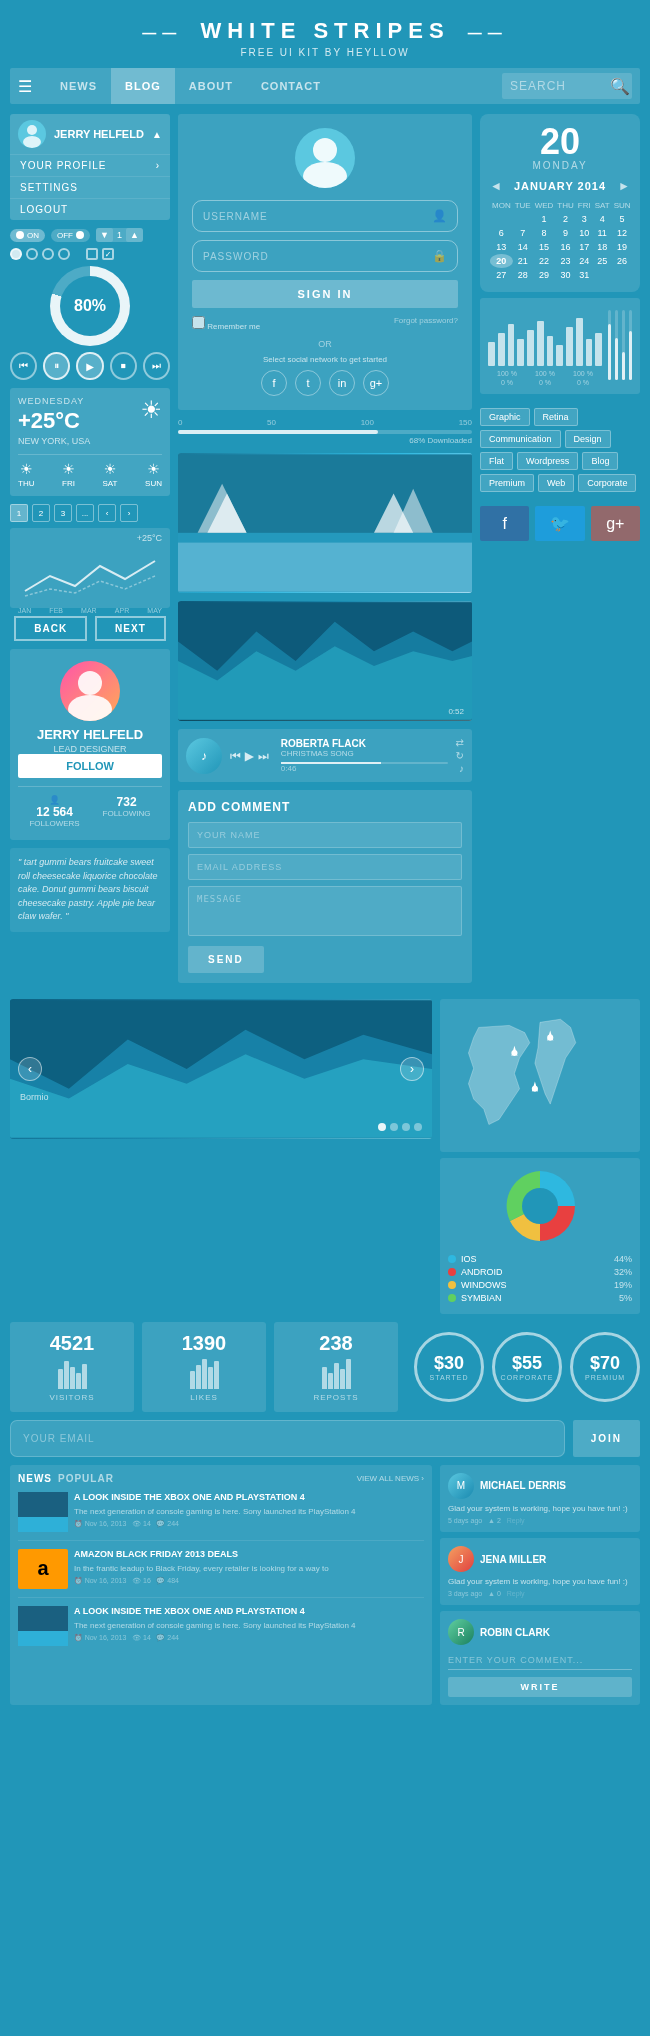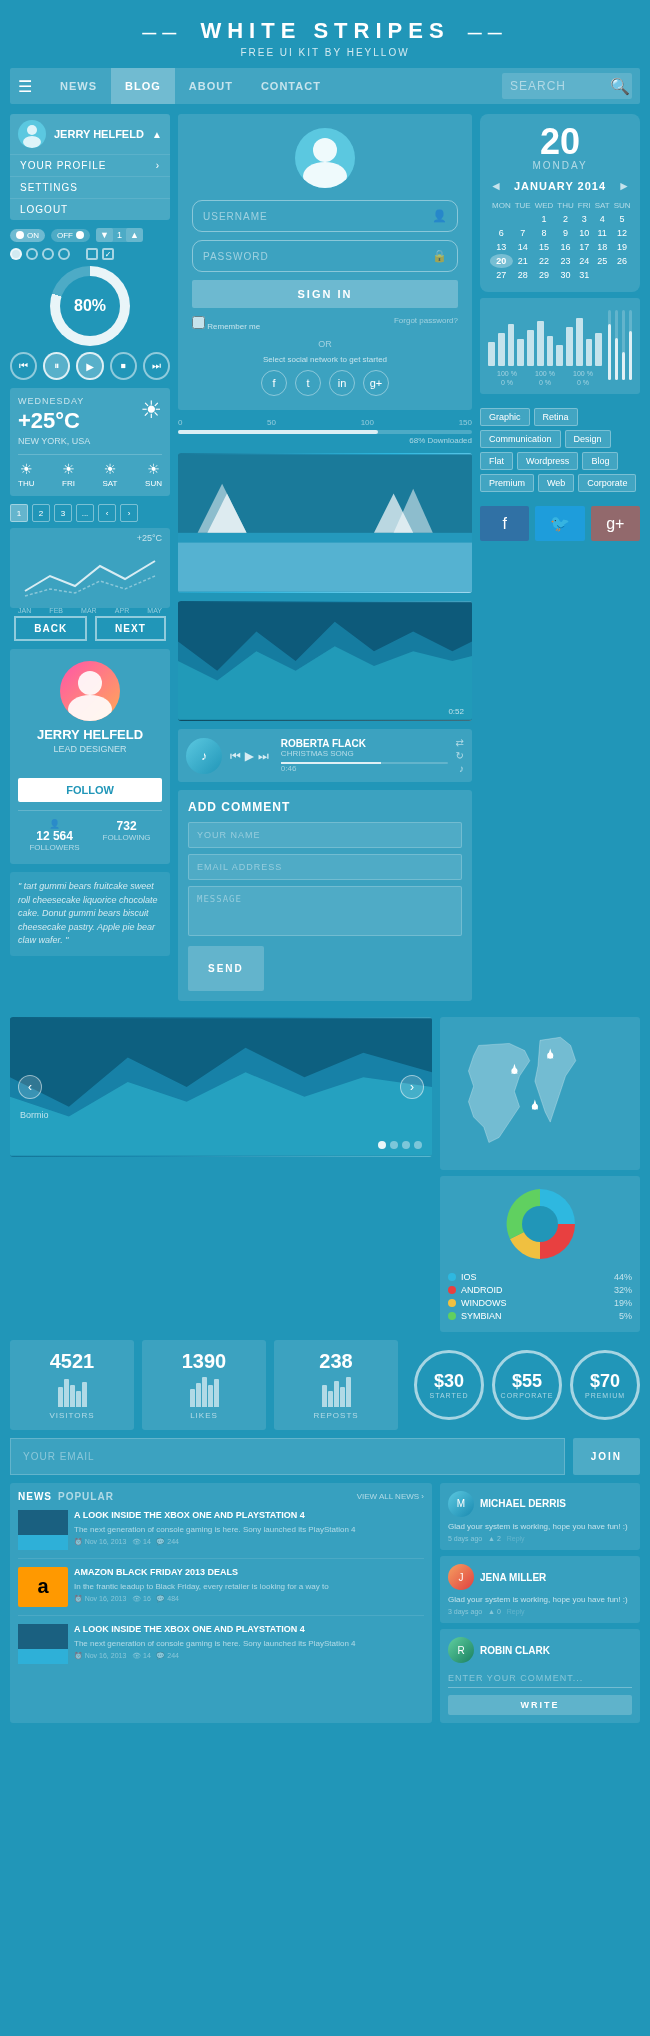--- a/index.html
+++ b/index.html
@@ -315,21 +315,21 @@
     .profile-card-avatar {
       width: 60px; height: 60px;
       border-radius: 50%;
       background: linear-gradient(135deg, #f5a, #fa5);
       margin: 0 auto 6px;
       display: flex; align-items: center; justify-content: center;
       font-size: 24px;
       overflow: hidden;
     }
     .profile-card-name { font-size: 13px; font-weight: bold; margin-bottom: 2px; }
-    .profile-card-role { font-size: 9px; opacity: 0.7; margin-bottom: 24px; }
+    .profile-card-role { font-size: 9px; opacity: 0.7; margin-bottom: 0; }
     .follow-btn {
       background: #fff;
       color: #2196b8;
       border: none;
       padding: 6px 30px;
       font-size: 11px;
       font-weight: bold;
       border-radius: 2px;
       cursor: pointer;
       width: 100%;
@@ -623,21 +623,21 @@
       outline: none;
       resize: none;
       height: 50px;
       letter-spacing: 1px;
     }
     .comment-textarea::placeholder { color: rgba(255,255,255,0.4); }
     .send-btn {
       background: rgba(255,255,255,0.2);
       border: none;
       color: #fff;
-      padding: 17px 20px;
+      padding: 8px 20px;
       font-size: 10px;
       font-weight: bold;
       letter-spacing: 2px;
       border-radius: 2px;
       cursor: pointer;
     }
 
     
     .eq-section {
       background: rgba(255,255,255,0.12);
@@ -818,21 +818,21 @@
     .subscribe-row {
       display: flex;
       gap: 8px;
       padding: 0 10px;
       margin-bottom: 8px;
     }
     .subscribe-input {
       flex: 1;
       background: rgba(255,255,255,0.12);
       border: 1px solid rgba(255,255,255,0.2);
-      border-radius: 0;
+      border-radius: 7px;
       padding: 12px 12px;
       color: #fff;
       font-size: 10px;
       outline: none;
       letter-spacing: 1px;
     }
     .subscribe-input::placeholder { color: rgba(255,255,255,0.4); }
     .subscribe-btn {
       background: rgba(255,255,255,0.2);
       border: none;

